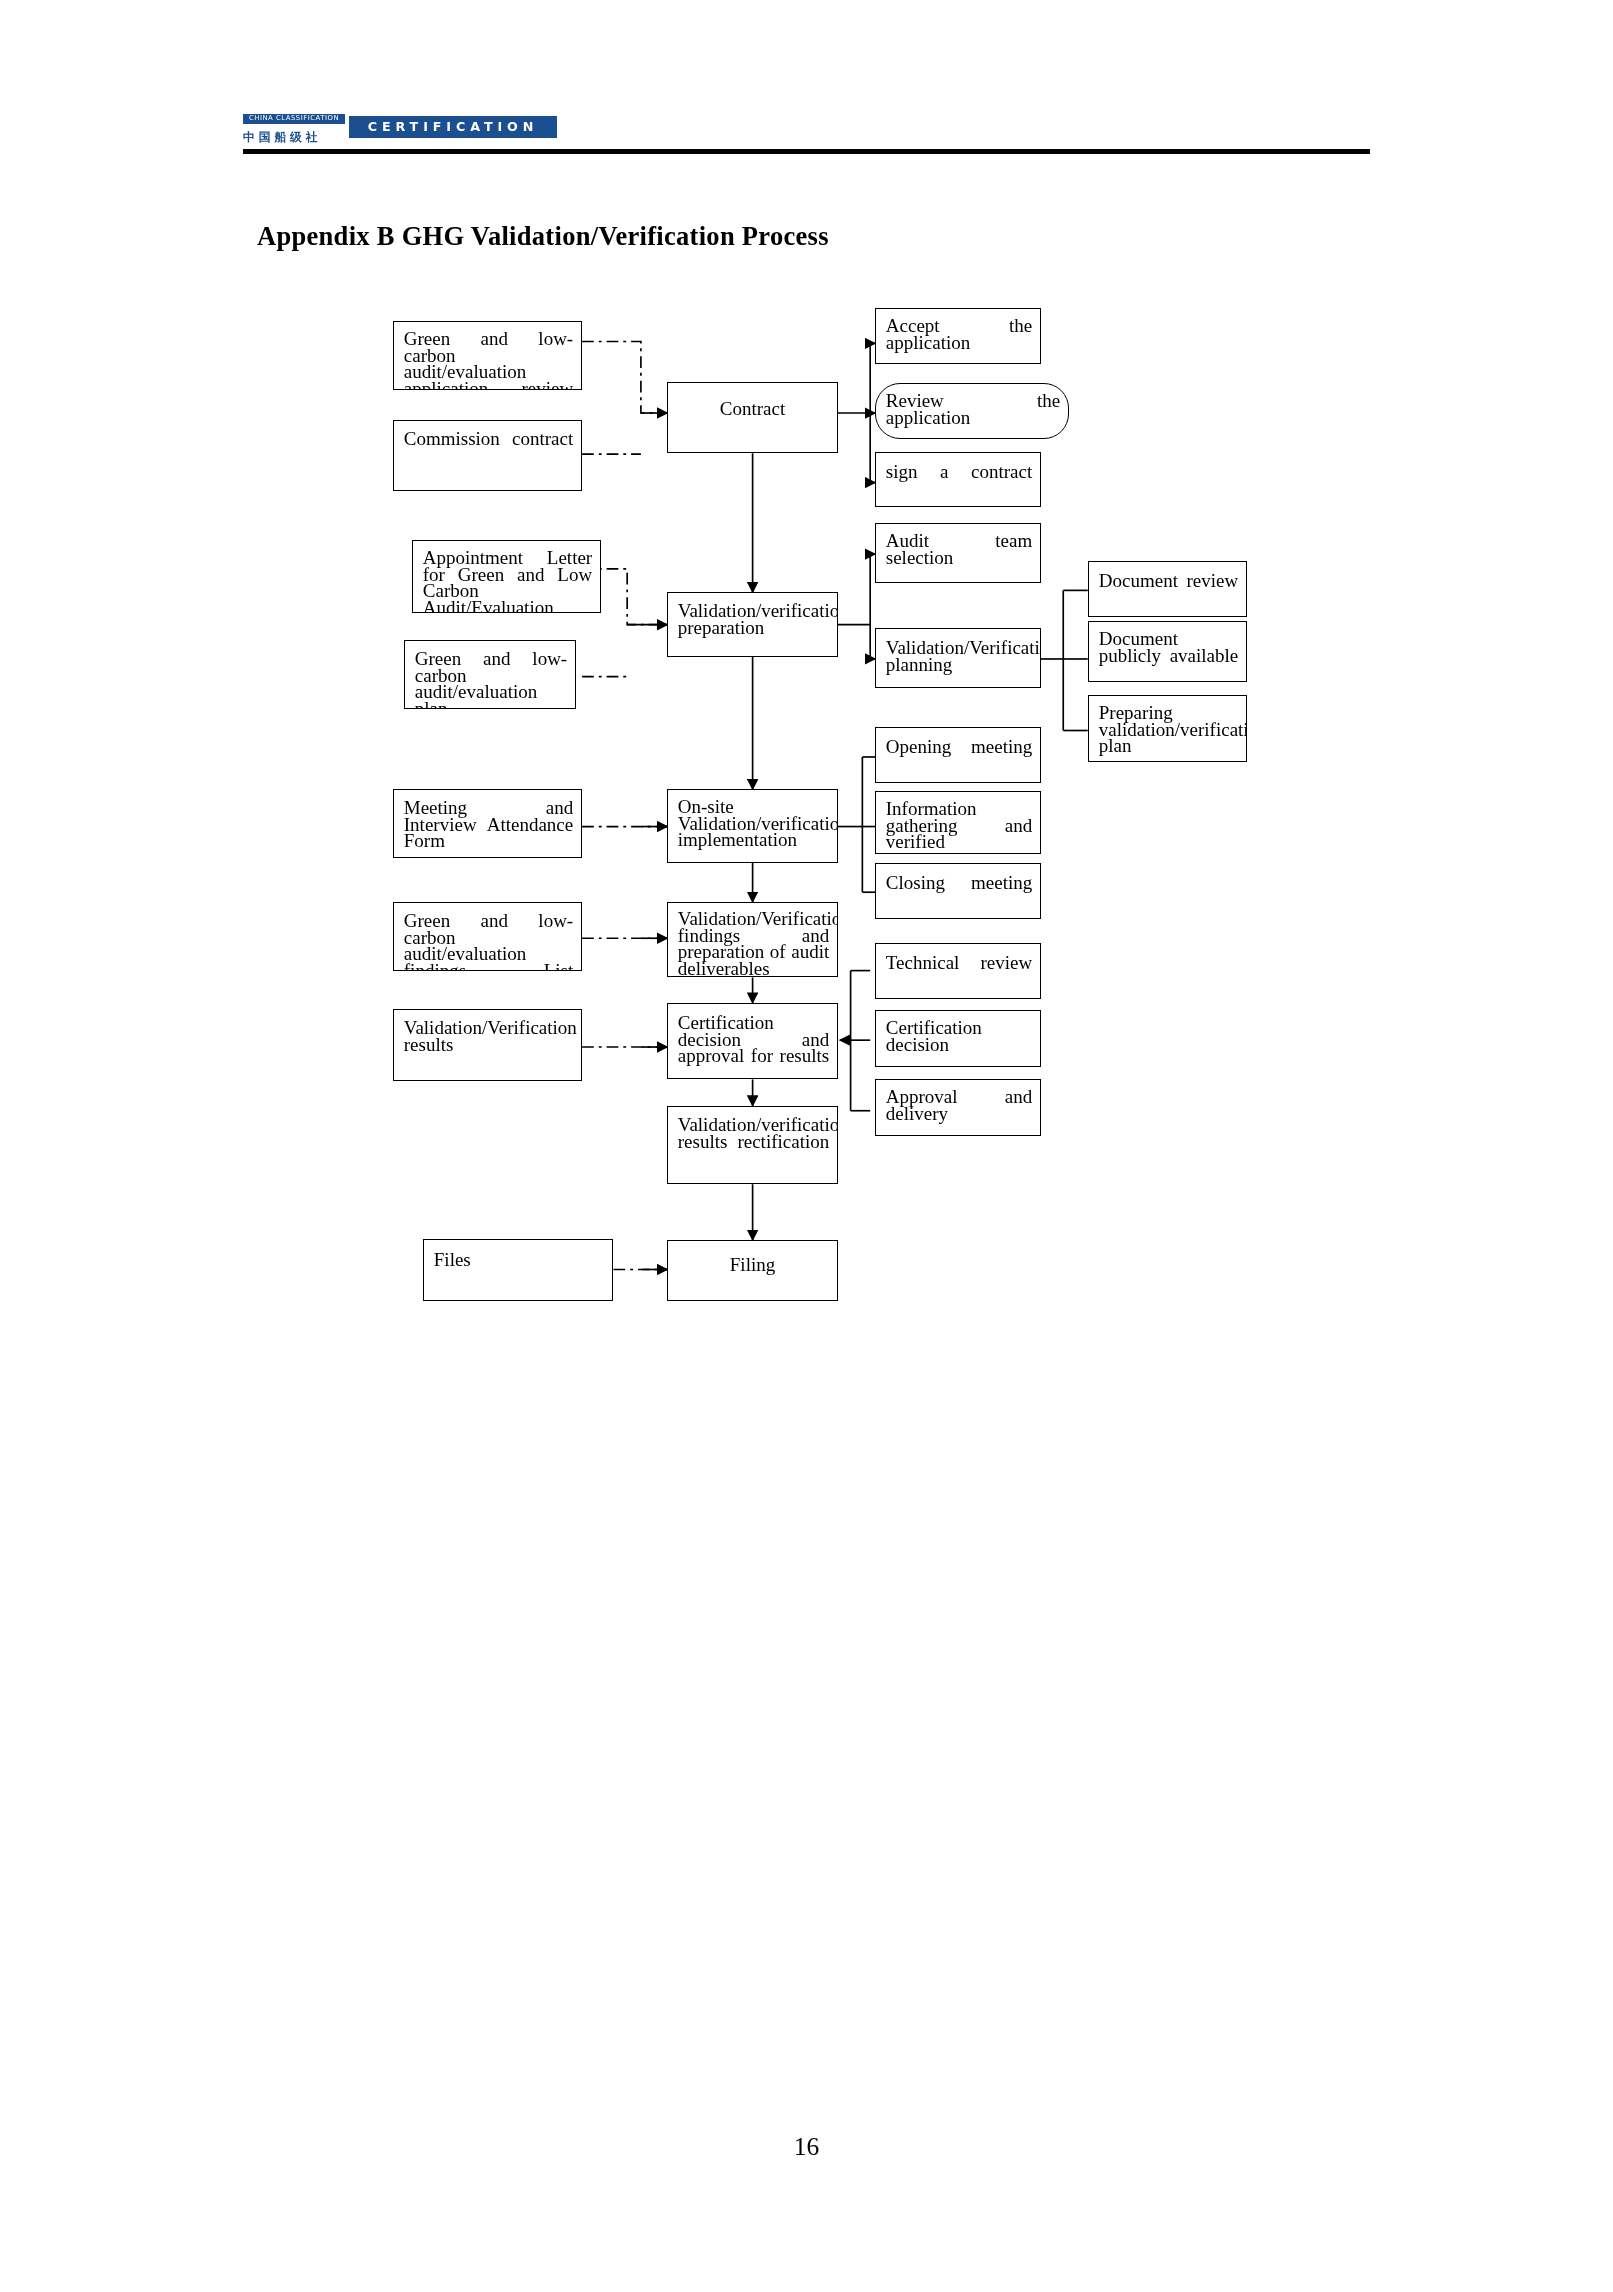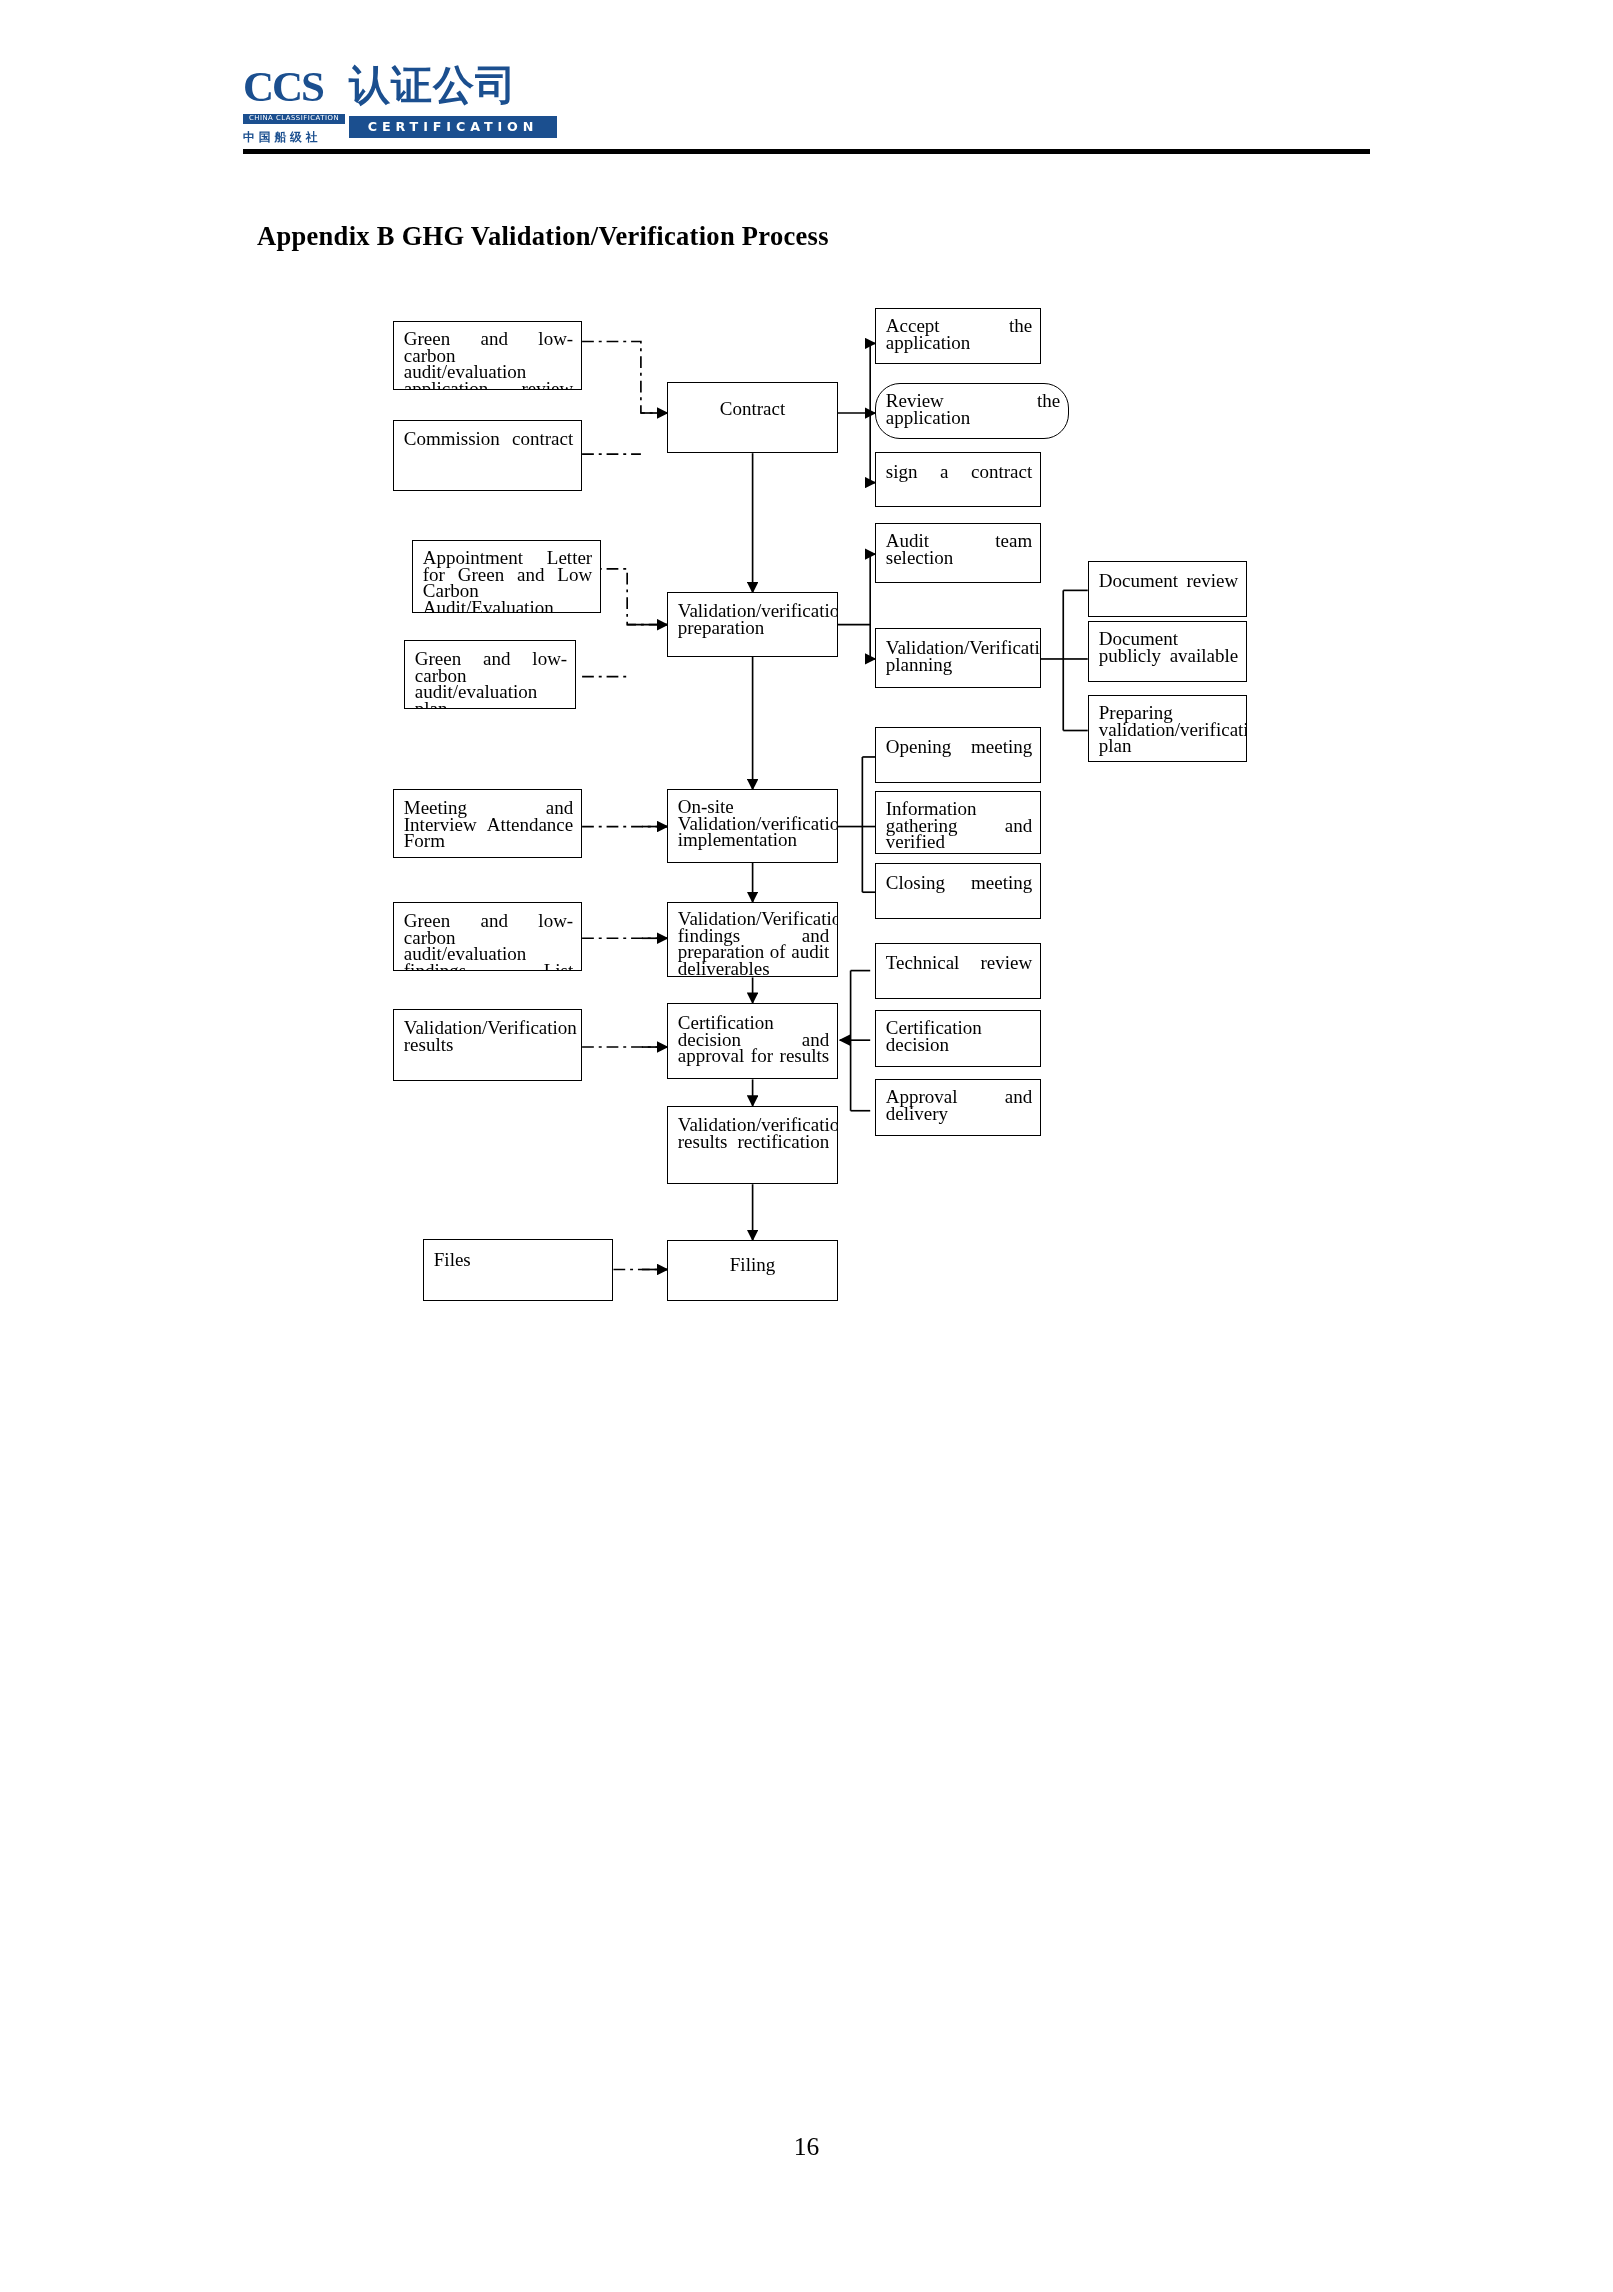--- a/index.html
+++ b/index.html
@@ -46,24 +46,20 @@
   .node .tx::after{content:"";display:inline-block;width:100%;}
 
   #page-num{position:absolute;left:0;top:2132px;width:1613px;text-align:center;
             font-family:"Liberation Serif",serif;font-size:25.5px;}
 </style>
 </head>
 <body>
 
 <div id="header">
   <div id="logo">
-    <div class="logo-top">
-      <div class="ccs-mark">CCS</div>
-      <div class="cn-title">认证公司</div>
-    </div>
     <div class="logo-sub-left">
       <div class="sub-bar">CHINA CLASSIFICATION SOCIETY</div>
       <div class="sub-cn">中国船级社</div>
     </div>
     <div class="cert-bar">CERTIFICATION</div>
   </div>
   <div id="header-rule"></div>
 </div>
 
 <div id="appendix-title">Appendix B GHG Validation/Verification Process</div>

